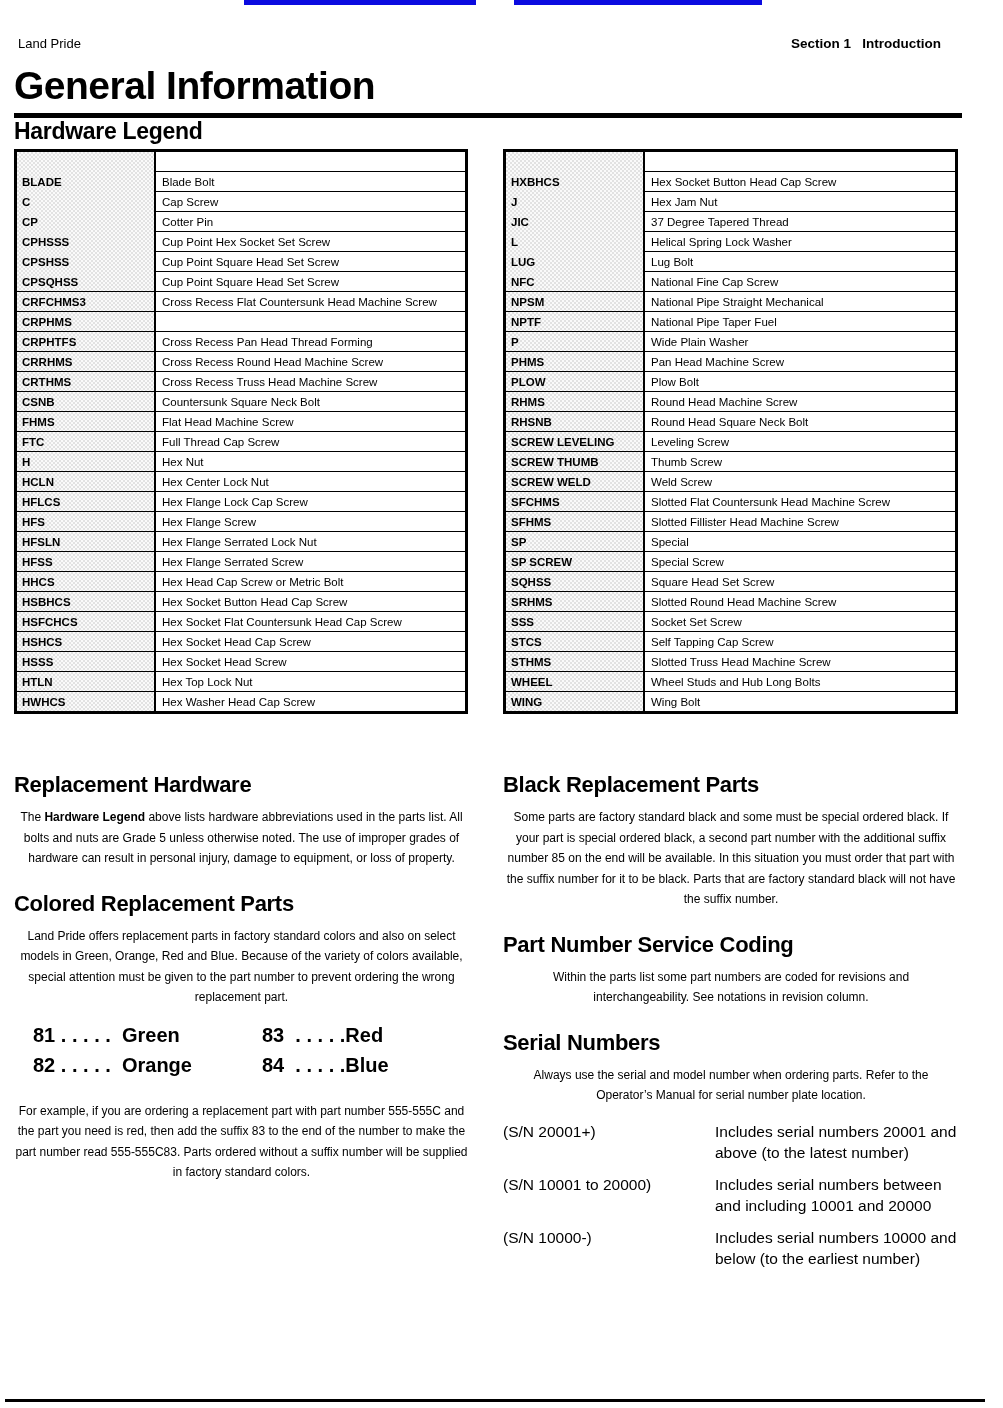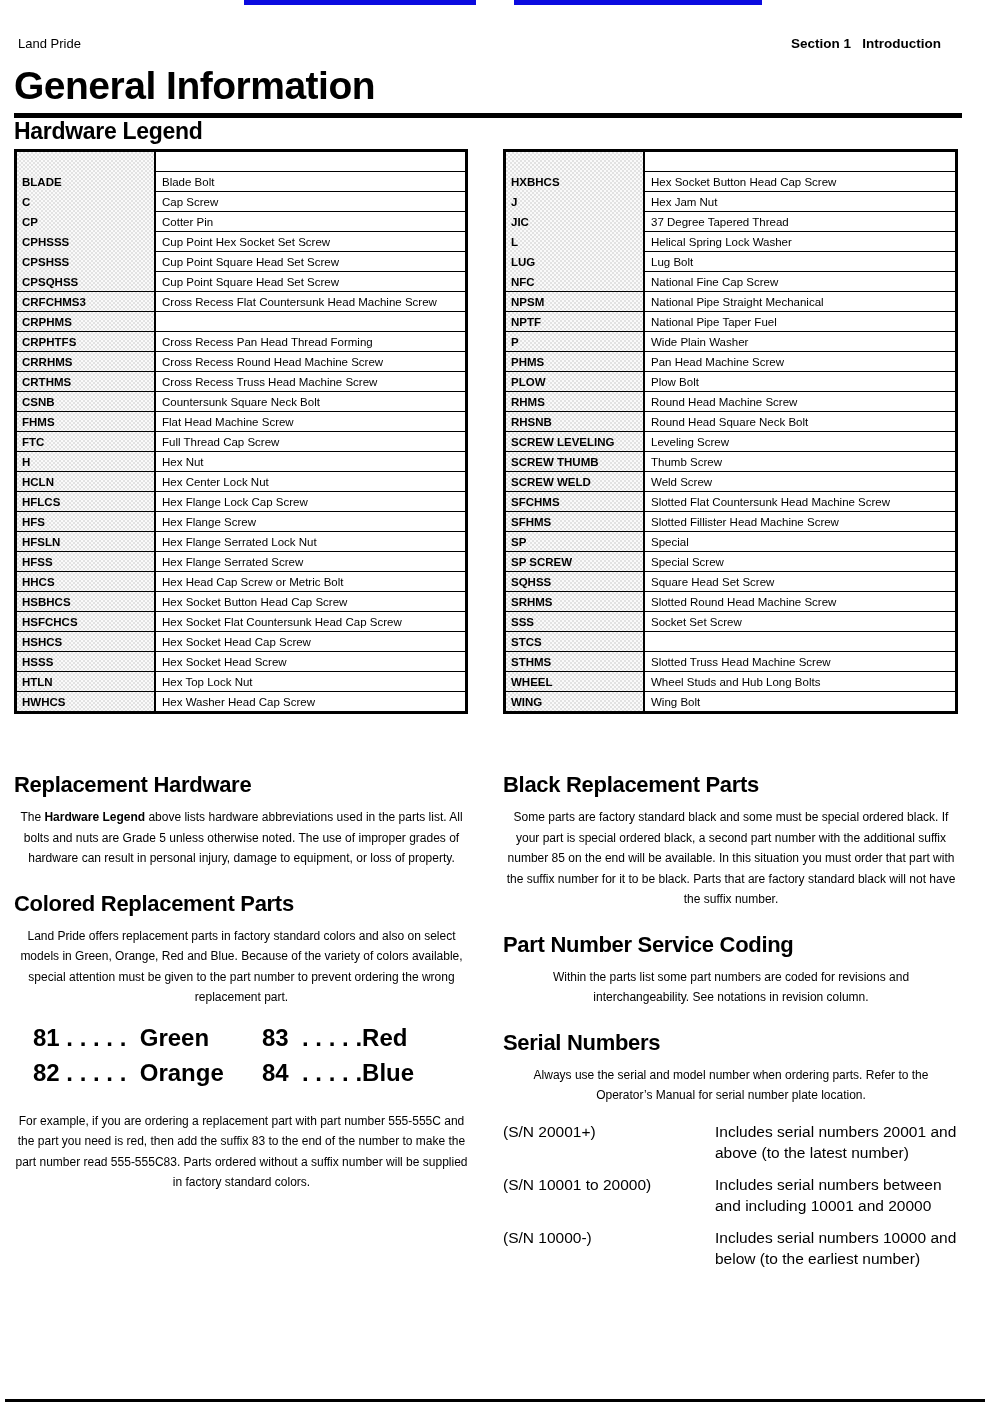--- a/index.html
+++ b/index.html
@@ -34,21 +34,21 @@
   
   .col{position:absolute;top:750px;}
   #col-left{left:14px;width:454px;}
   #col-right{left:503px;width:455px;}
   h3{font-size:22px;font-weight:bold;margin:22px 0 9px 0;letter-spacing:-0.3px;}
   .col p{font-size:12px;line-height:20.5px;margin:0 0 15px 1px;text-align:center;}
   .bold{font-weight:bold;}
   
   .suffix-grid{
     display:grid;grid-template-columns:229px auto;row-gap:7px;
-    margin:16px 0 24px 19px;font-size:24px;font-weight:bold;white-space:pre;
+    margin:16px 0 24px 19px;font-size:20px;font-weight:bold;white-space:pre;
   }
   
   .sn-entry{display:flex;margin:8px 0 11px 0;font-size:15.5px;line-height:21px;}
   .sn-term{flex:0 0 212px;}
   .sn-def{flex:1;}
   .rule-bottom{left:5px;top:1399px;width:980px;height:3px;background:#000;}
 </style>
 </head>
 <body>
 
@@ -267,20 +267,21 @@
     <div class="tr">
       <div class="td abbr">SRHMS</div>
       <div class="td desc">Slotted Round Head Machine Screw</div>
     </div>
     <div class="tr">
       <div class="td abbr">SSS</div>
       <div class="td desc">Socket Set Screw</div>
     </div>
     <div class="tr">
       <div class="td abbr">STCS</div>
+      <div class="td desc">Self Tapping Cap Screw</div>
     </div>
     <div class="tr">
       <div class="td abbr">STHMS</div>
       <div class="td desc">Slotted Truss Head Machine Screw</div>
     </div>
     <div class="tr">
       <div class="td abbr">WHEEL</div>
       <div class="td desc">Wheel Studs and Hub Long Bolts</div>
     </div>
     <div class="tr">

